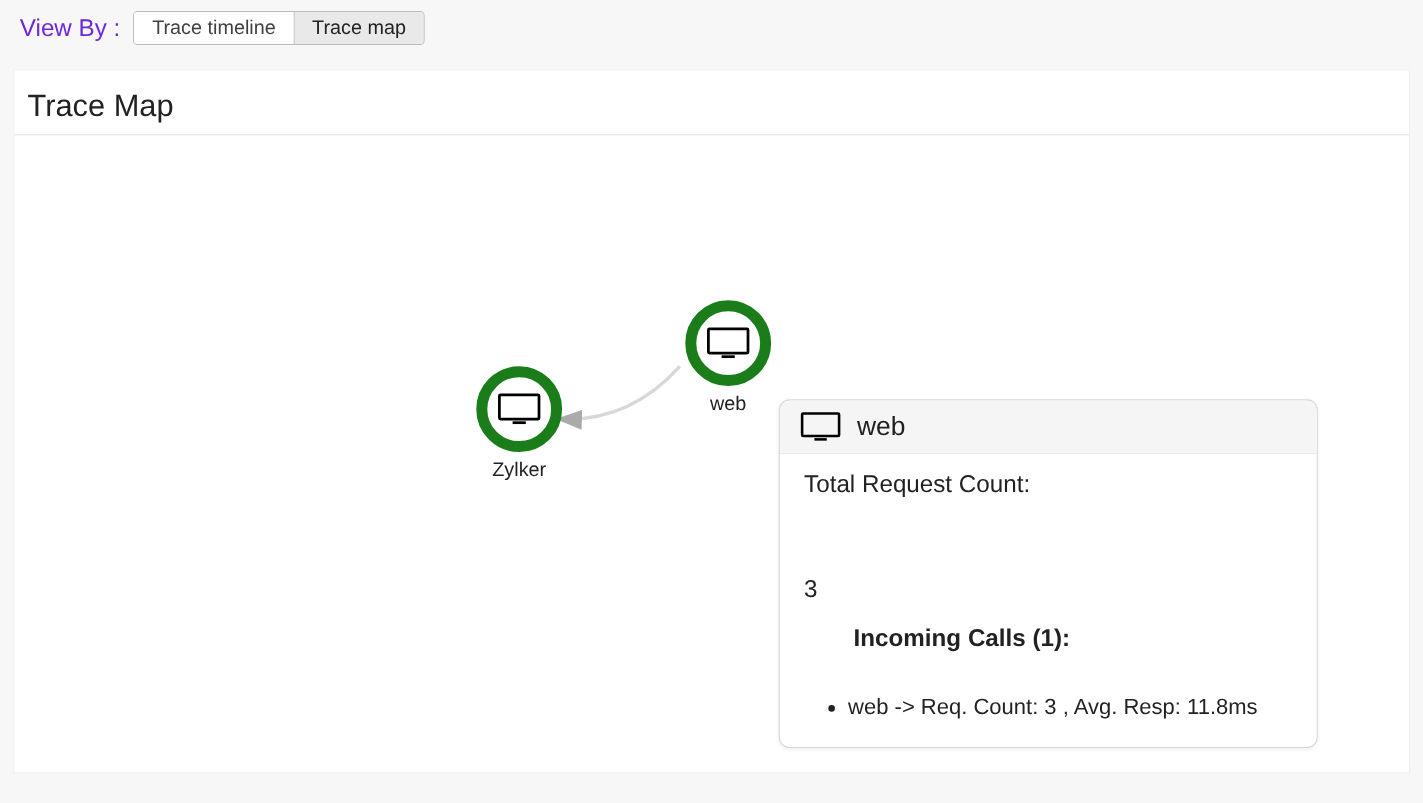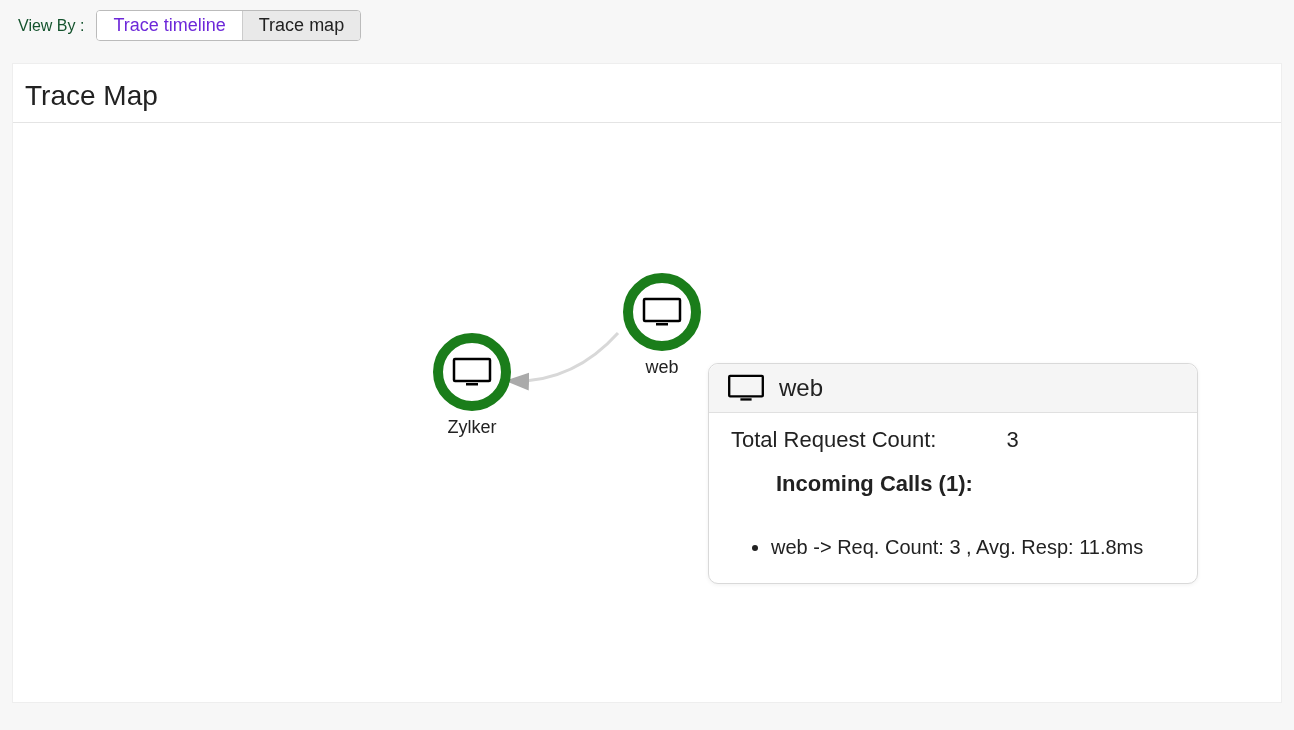--- a/index.html
+++ b/index.html
@@ -13,36 +13,36 @@
     height: 730px;
     overflow: hidden;
   }
   .toolbar {
     display: flex;
     align-items: center;
     padding: 10px 18px;
     gap: 12px;
   }
   .toolbar-label {
-    font-size: 16px;
+    font-size: 22px;
     font-weight: 500;
-    color: #14532d;
+    color: #6d28d9;
   }
   .toggle-group {
     display: inline-flex;
     border: 1px solid #bbb;
     border-radius: 4px;
     overflow: hidden;
     background: #fff;
   }
   .toggle-btn {
     padding: 4px 16px;
     font-size: 18px;
     background: #fff;
-    color: #6d28d9;
+    color: #404040;
     border: none;
     cursor: pointer;
   }
   .toggle-btn.active {
     background: #e9e9e9;
     color: #222;
     border-left: 1px solid #ccc;
   }
   .toggle-btn:first-child {
     border-right: none;
@@ -123,20 +123,21 @@
   }
   .tooltip-body {
     padding: 14px 22px 22px 22px;
   }
   .kv {
     display: flex;
     justify-content: flex-start;
     gap: 70px;
     font-size: 22px;
     margin-bottom: 18px;
+    flex-direction: column;
   }
   .kv .v { min-width: 30px; }
   .section-title {
     font-size: 22px;
     font-weight: 700;
     margin-bottom: 8px;
     margin-left: 45px;
   }
   .tooltip-body ul {
     margin: 0;

